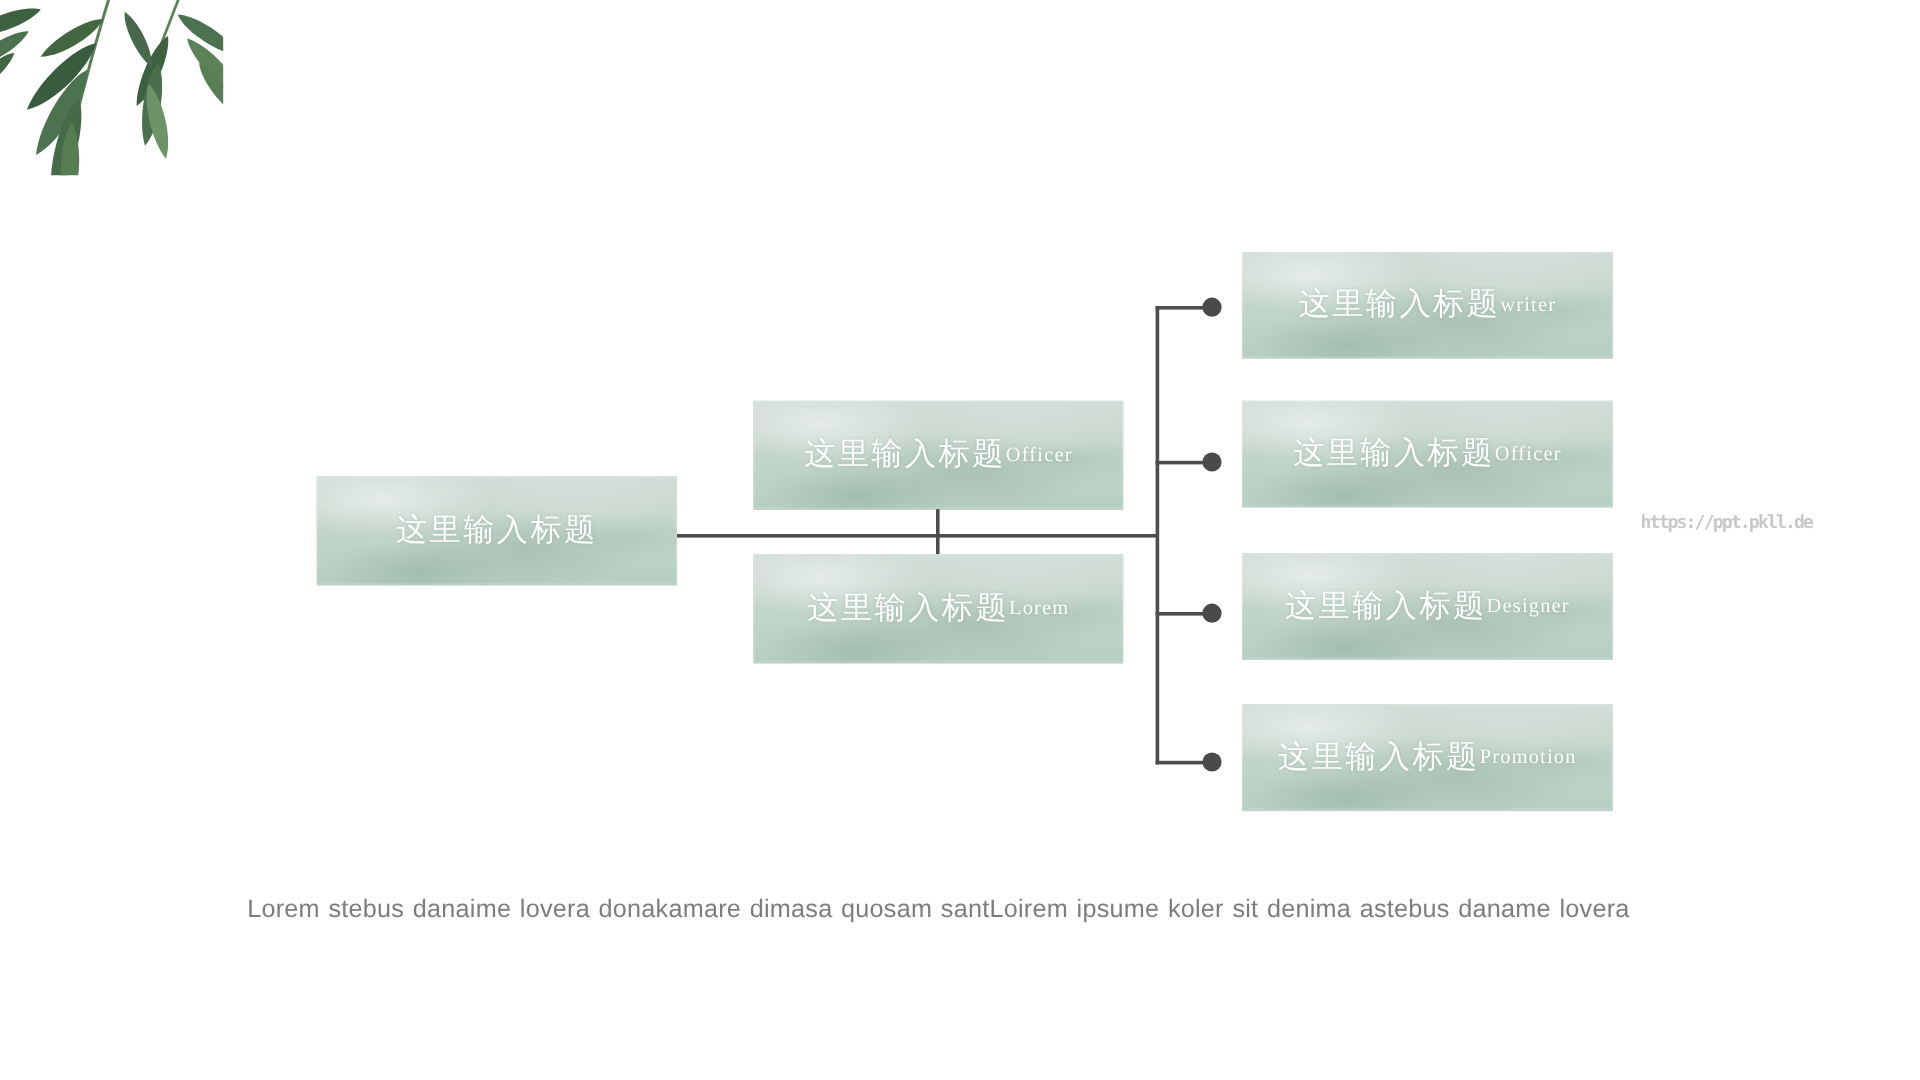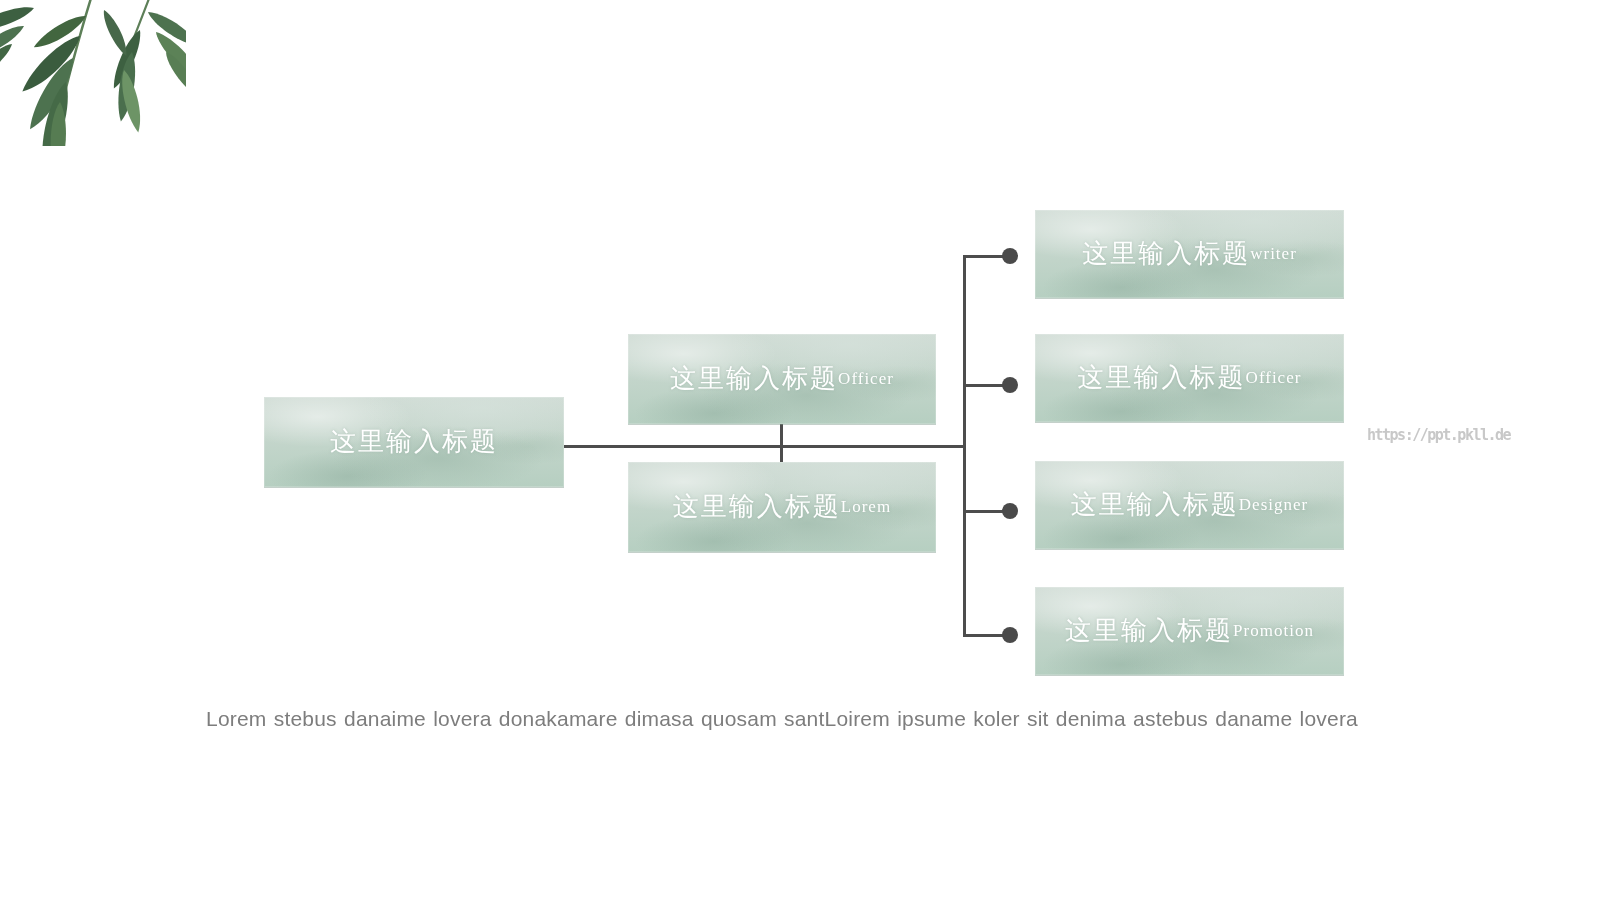--- a/index.html
+++ b/index.html
@@ -68,21 +68,21 @@
 
   
   .watermark{
     position:absolute;left:1367px;top:426px;
     font-family:"DejaVu Sans Mono", monospace;font-weight:700;
     font-size:15px;letter-spacing:-1.5px;color:#c8c8c8;white-space:nowrap;
   }
 
   
   .body-text{
-    position:absolute;left:206px;top:701px;width:1152px;
+    position:absolute;left:206px;top:740px;width:1152px;
     font-size:21px;line-height:36px;color:#7d7d7d;letter-spacing:0.2px;
   }
   .body-text .jl{text-align:justify;text-align-last:justify;}
   .body-text .ll{text-align:left;}
 </style>
 </head>
 <body>
 
 <div class="slide">
 

